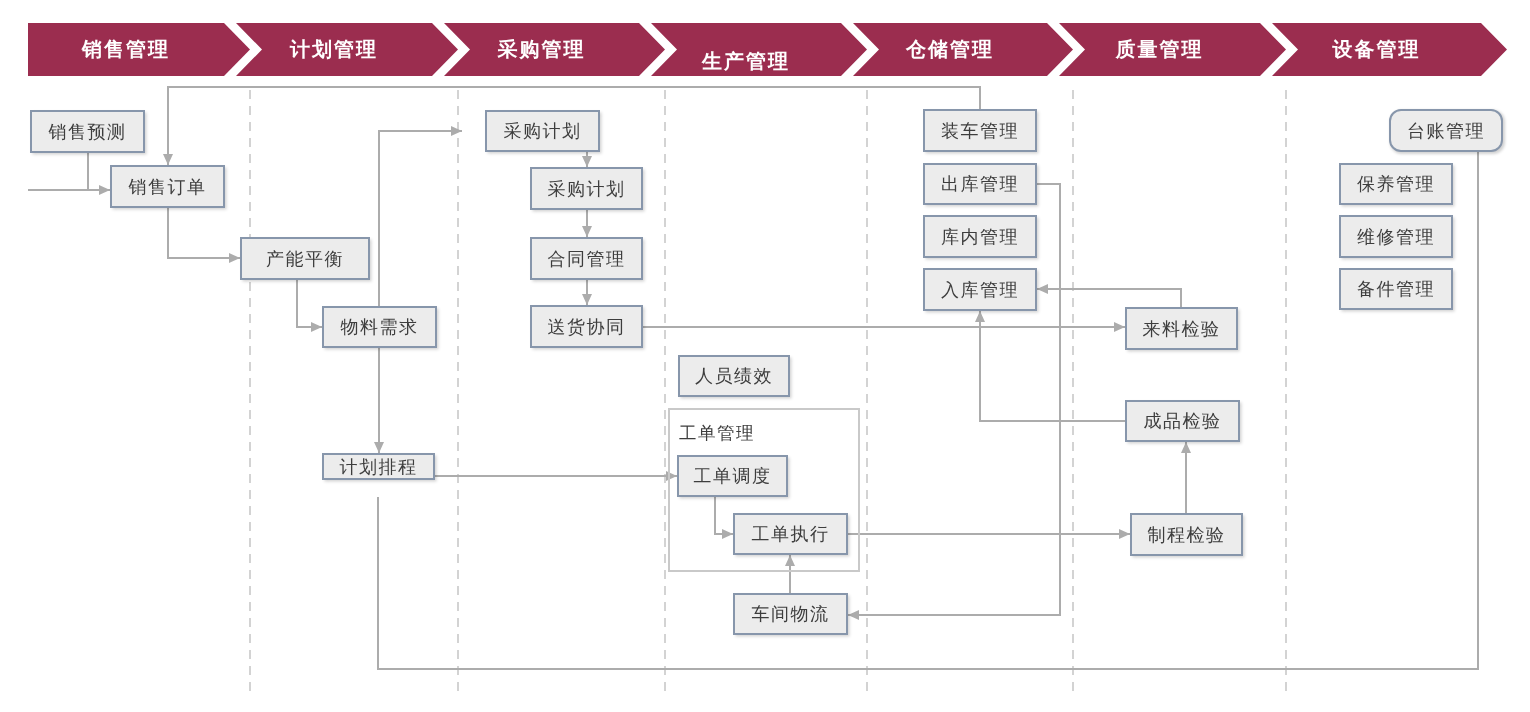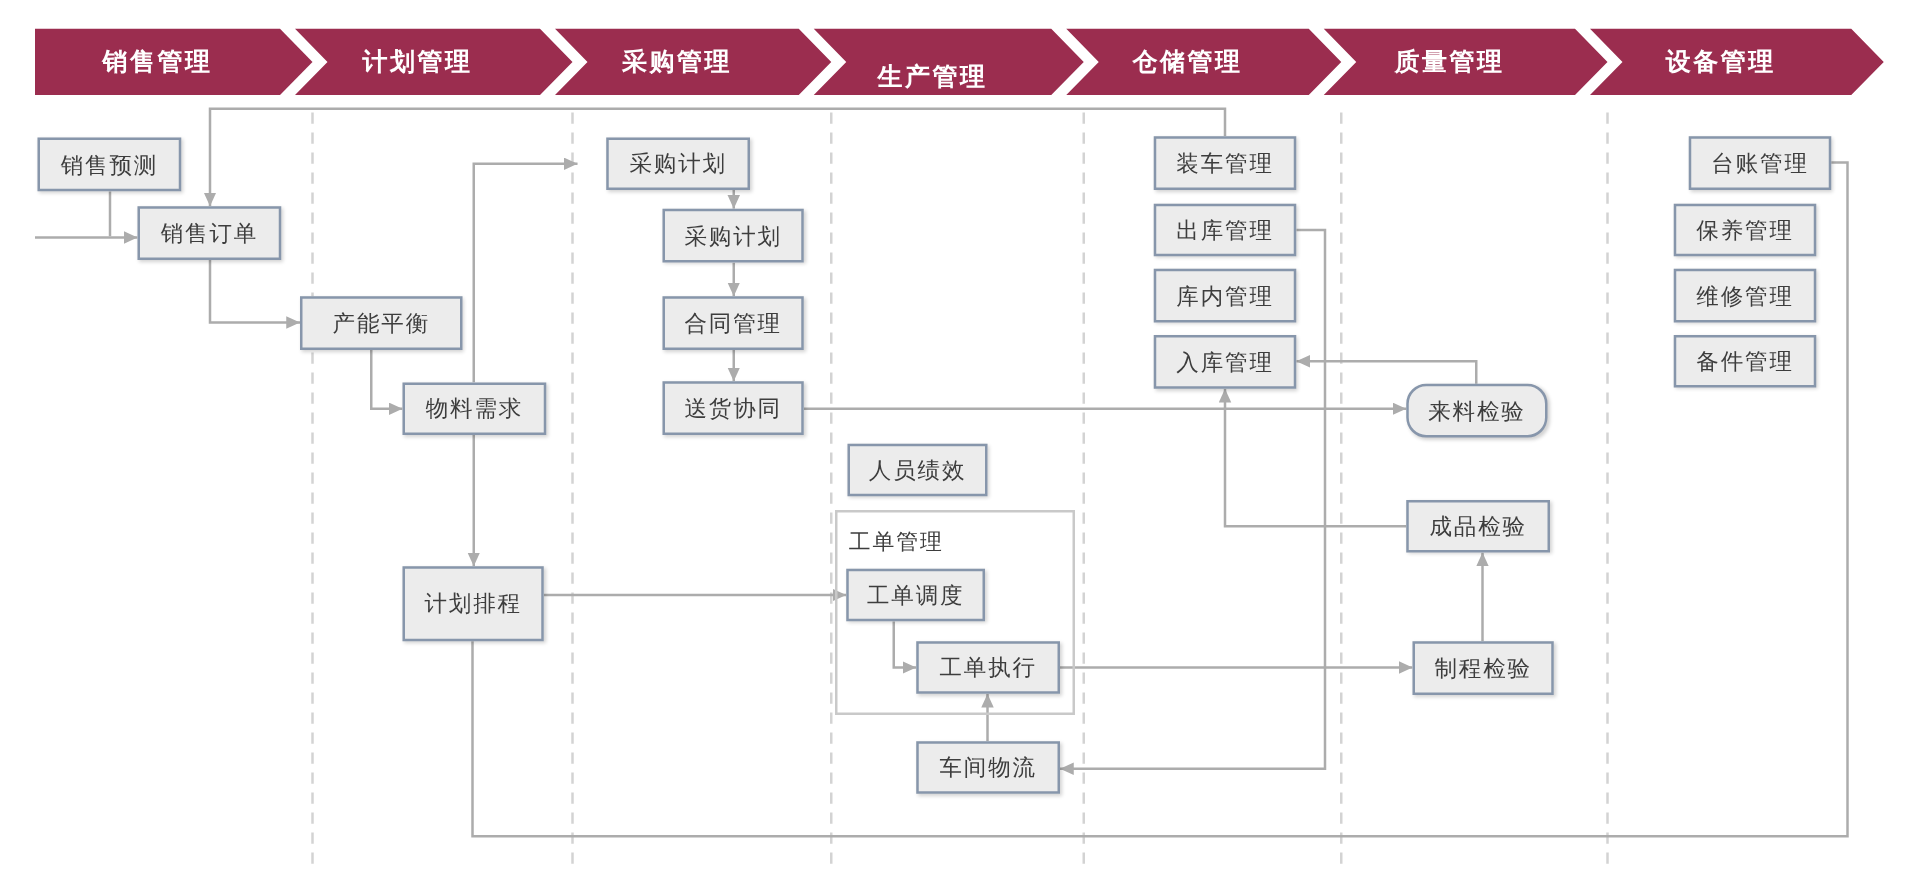--- a/index.html
+++ b/index.html
@@ -86,34 +86,34 @@
   <div class="seg-label" style="left:1059px;width:201px;">质量管理</div>
   <div class="seg-label" style="left:1272px;width:209px;">设备管理</div>
 
   <div class="group-box" style="left:668px;top:408px;width:192px;height:164px;"></div>
   <div class="group-label" style="left:679px;top:421px;">工单管理</div>
 
   <div class="node" style="left:30px;top:110px;width:115px;height:43px;">销售预测</div>
   <div class="node" style="left:110px;top:165px;width:115px;height:43px;">销售订单</div>
   <div class="node" style="left:240px;top:237px;width:130px;height:43px;">产能平衡</div>
   <div class="node" style="left:322px;top:306px;width:115px;height:42px;">物料需求</div>
-  <div class="node" style="left:322px;top:453px;width:113px;height:60px;">计划排程</div>
+  <div class="node" style="left:322px;top:453px;width:113px;height:27px;">计划排程</div>
   <div class="node" style="left:462px;top:110px;width:115px;height:42px;margin-left:23px;">采购计划</div>
   <div class="node" style="left:530px;top:167px;width:113px;height:43px;">采购计划</div>
   <div class="node" style="left:530px;top:237px;width:113px;height:43px;">合同管理</div>
   <div class="node" style="left:530px;top:305px;width:113px;height:43px;">送货协同</div>
   <div class="node" style="left:678px;top:355px;width:112px;height:42px;">人员绩效</div>
   <div class="node" style="left:677px;top:455px;width:111px;height:42px;">工单调度</div>
   <div class="node" style="left:733px;top:513px;width:115px;height:42px;">工单执行</div>
   <div class="node" style="left:733px;top:593px;width:115px;height:42px;">车间物流</div>
   <div class="node" style="left:923px;top:109px;width:114px;height:43px;">装车管理</div>
   <div class="node" style="left:923px;top:163px;width:114px;height:42px;">出库管理</div>
   <div class="node" style="left:923px;top:215px;width:114px;height:43px;">库内管理</div>
   <div class="node" style="left:923px;top:268px;width:114px;height:43px;">入库管理</div>
-  <div class="node" style="left:1125px;top:307px;width:113px;height:43px;border-radius:16px;">来料检验</div>
+  <div class="node" style="left:1125px;top:307px;width:113px;height:43px;">来料检验</div>
   <div class="node" style="left:1125px;top:400px;width:115px;height:42px;">成品检验</div>
   <div class="node" style="left:1130px;top:513px;width:113px;height:43px;">制程检验</div>
-  <div class="node" style="left:1351px;top:109px;width:114px;height:43px;">台账管理</div>
+  <div class="node" style="left:1389px;top:109px;width:114px;height:43px;border-radius:12px;">台账管理</div>
   <div class="node" style="left:1339px;top:163px;width:114px;height:42px;">保养管理</div>
   <div class="node" style="left:1339px;top:215px;width:114px;height:43px;">维修管理</div>
   <div class="node" style="left:1339px;top:268px;width:114px;height:42px;">备件管理</div>
 
 </div>
 
 </body></html>

